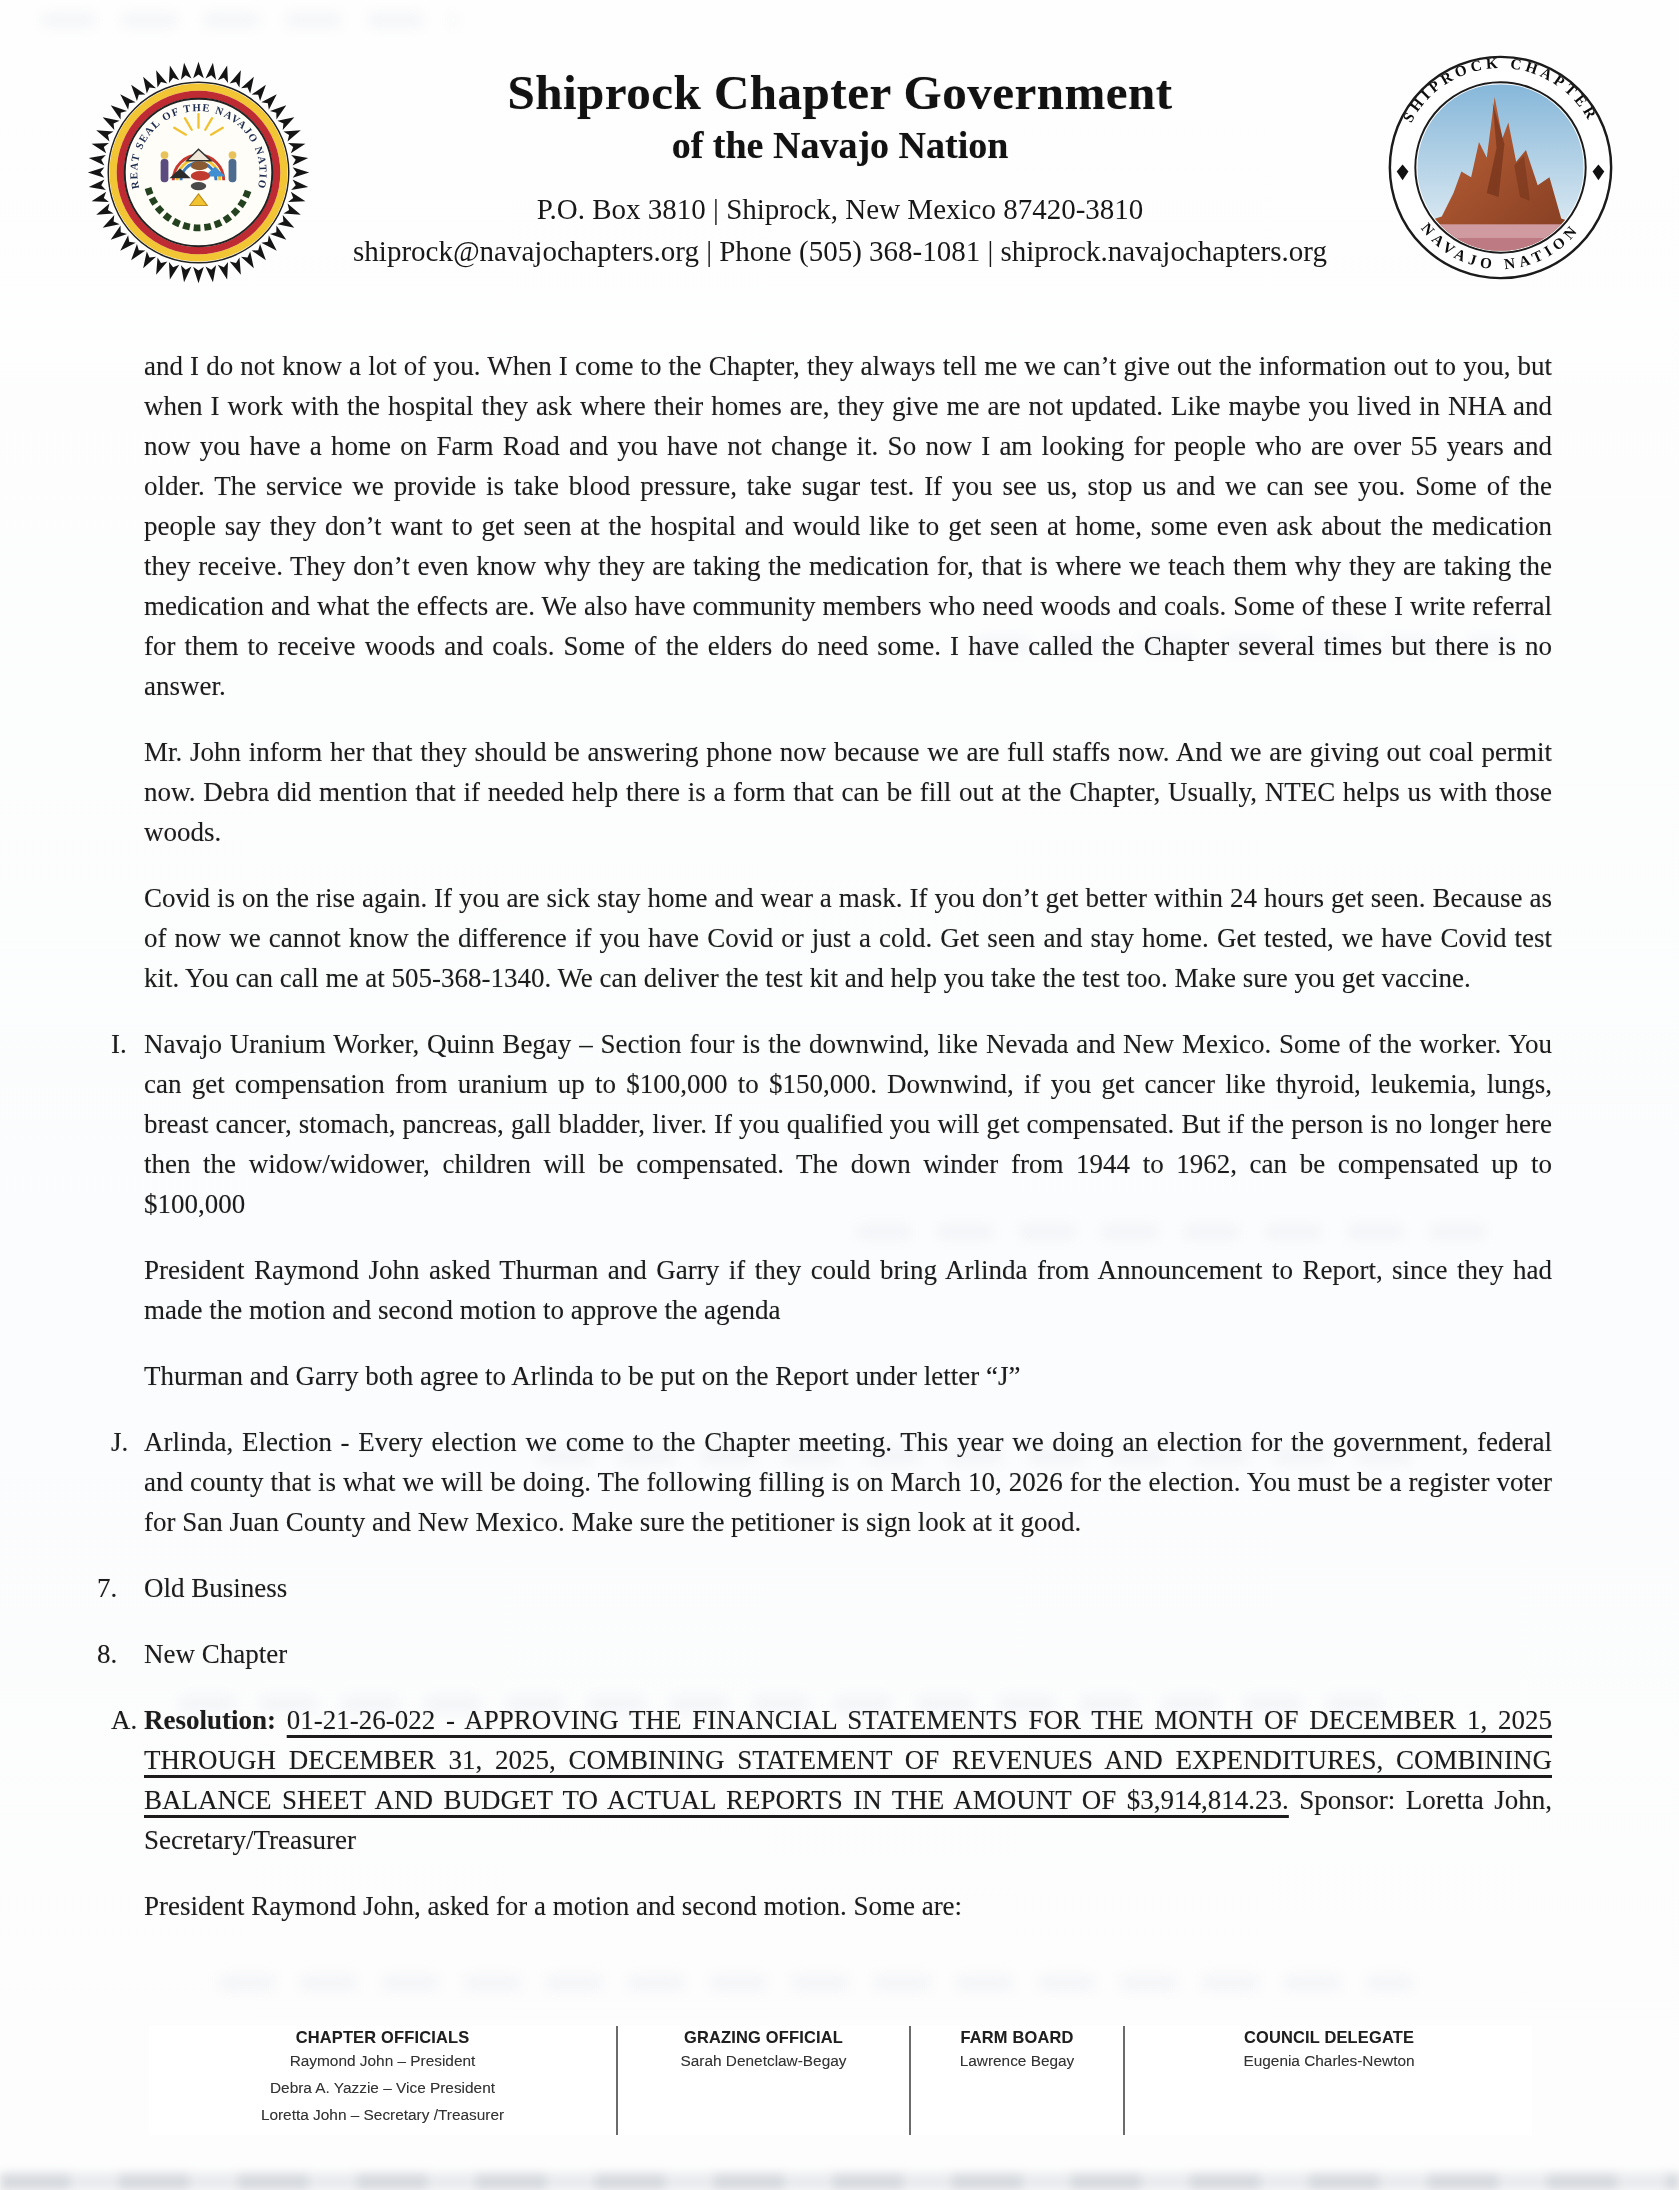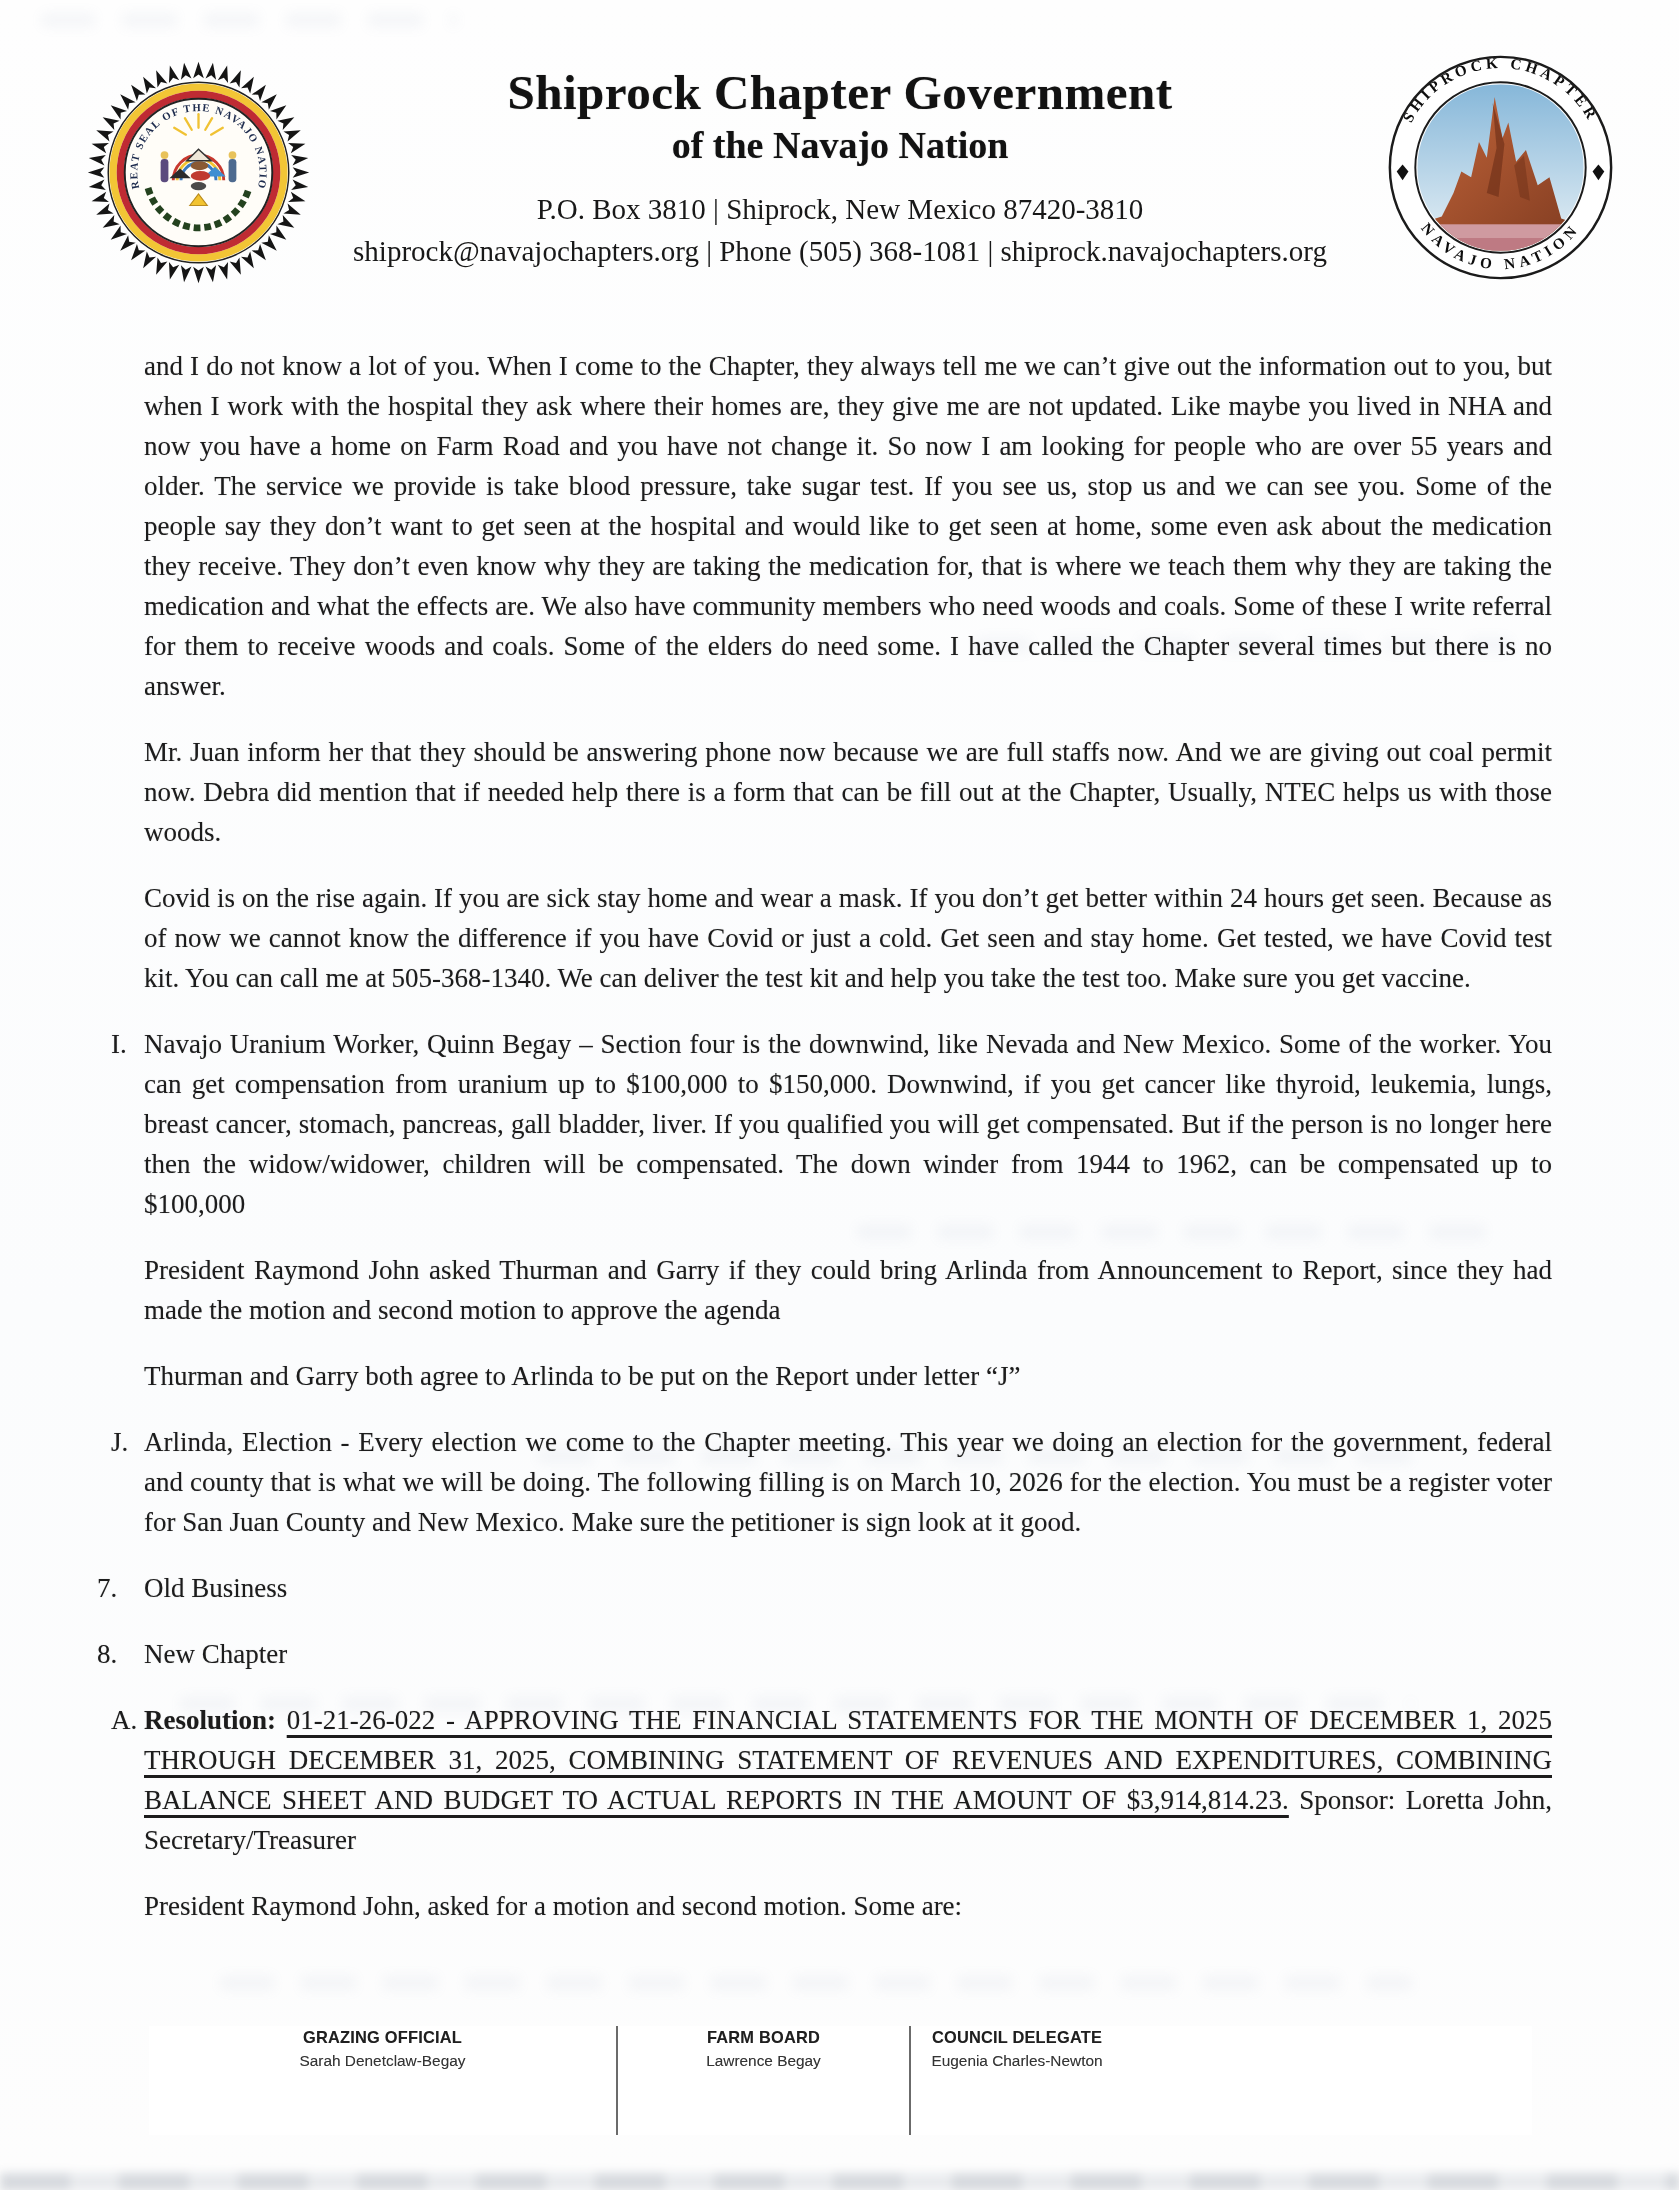--- a/index.html
+++ b/index.html
@@ -200,21 +200,21 @@
         <path d="M-106,4 L-100,-3 L-94,4 L-100,13 Z"></path>
         <path d="M94,4 L100,-3 L106,4 L100,13 Z"></path>
       </g>
     </svg>
   </header>
 
   <main class="body">
 
     <p class="para just">and I do not know a lot of you. When I come to the Chapter, they always tell me we can’t give out the information out to you, but when I work with the hospital they ask where their homes are, they give me are not updated. Like maybe you lived in NHA and now you have a home on Farm Road and you have not change it. So now I am looking for people who are over 55 years and older. The service we provide is take blood pressure, take sugar test. If you see us, stop us and we can see you. Some of the people say they don’t want to get seen at the hospital and would like to get seen at home, some even ask about the medication they receive. They don’t even know why they are taking the medication for, that is where we teach them why they are taking the medication and what the effects are. We also have community members who need woods and coals. Some of these I write referral for them to receive woods and coals. Some of the elders do need some. I have called the Chapter several times but there is no answer.</p>
 
-    <p class="para just">Mr. Juan inform her that they should be answering phone now because we are full staffs now. And we are giving out coal permit now. Debra did mention that if needed help there is a form that can be fill out at the Chapter, Usually, NTEC helps us with those woods.</p>
+    <p class="para just">Mr. John inform her that they should be answering phone now because we are full staffs now. And we are giving out coal permit now. Debra did mention that if needed help there is a form that can be fill out at the Chapter, Usually, NTEC helps us with those woods.</p>
 
     <p class="para just">Covid is on the rise again. If you are sick stay home and wear a mask. If you don’t get better within 24 hours get seen. Because as of now we cannot know the difference if you have Covid or just a cold. Get seen and stay home. Get tested, we have Covid test kit. You can call me at 505-368-1340. We can deliver the test kit and help you take the test too. Make sure you get vaccine.</p>
 
     <div class="item alpha">
       <span class="marker">I.</span>
       <p class="para just">Navajo Uranium Worker, Quinn Begay – Section four is the downwind, like Nevada and New Mexico. Some of the worker. You can get compensation from uranium up to $100,000 to $150,000. Downwind, if you get cancer like thyroid, leukemia, lungs, breast cancer, stomach, pancreas, gall bladder, liver. If you qualified you will get compensated. But if the person is no longer here then the widow/widower, children will be compensated. The down winder from 1944 to 1962, can be compensated up to $100,000</p>
     </div>
 
     <p class="para just">President Raymond John asked Thurman and Garry if they could bring Arlinda from Announcement to Report, since they had made the motion and second motion to approve the agenda</p>
 
@@ -242,20 +242,26 @@
         <span class="underl">01-21-26-022 - APPROVING THE FINANCIAL STATEMENTS FOR THE MONTH OF DECEMBER 1, 2025 THROUGH DECEMBER 31, 2025, COMBINING STATEMENT OF REVENUES AND EXPENDITURES, COMBINING BALANCE SHEET AND BUDGET TO ACTUAL REPORTS IN THE AMOUNT OF $3,914,814.23.</span>
         <span>Sponsor: Loretta John, Secretary/Treasurer</span>
       </p>
     </div>
 
     <p class="para">President Raymond John, asked for a motion and second motion. Some are:</p>
   </main>
 
   <footer class="pagefoot">
     <div class="fcol">
+      <div class="fhead">CHAPTER OFFICIALS</div>
+      <div class="fname">Raymond John – President</div>
+      <div class="fname">Debra A. Yazzie – Vice President</div>
+      <div class="fname">Loretta John – Secretary /Treasurer</div>
+    </div>
+    <div class="fcol">
       <div class="fhead">GRAZING OFFICIAL</div>
       <div class="fname">Sarah Denetclaw-Begay</div>
     </div>
     <div class="fcol">
       <div class="fhead">FARM BOARD</div>
       <div class="fname">Lawrence Begay</div>
     </div>
     <div class="fcol">
       <div class="fhead">COUNCIL DELEGATE</div>
       <div class="fname">Eugenia Charles-Newton</div>

